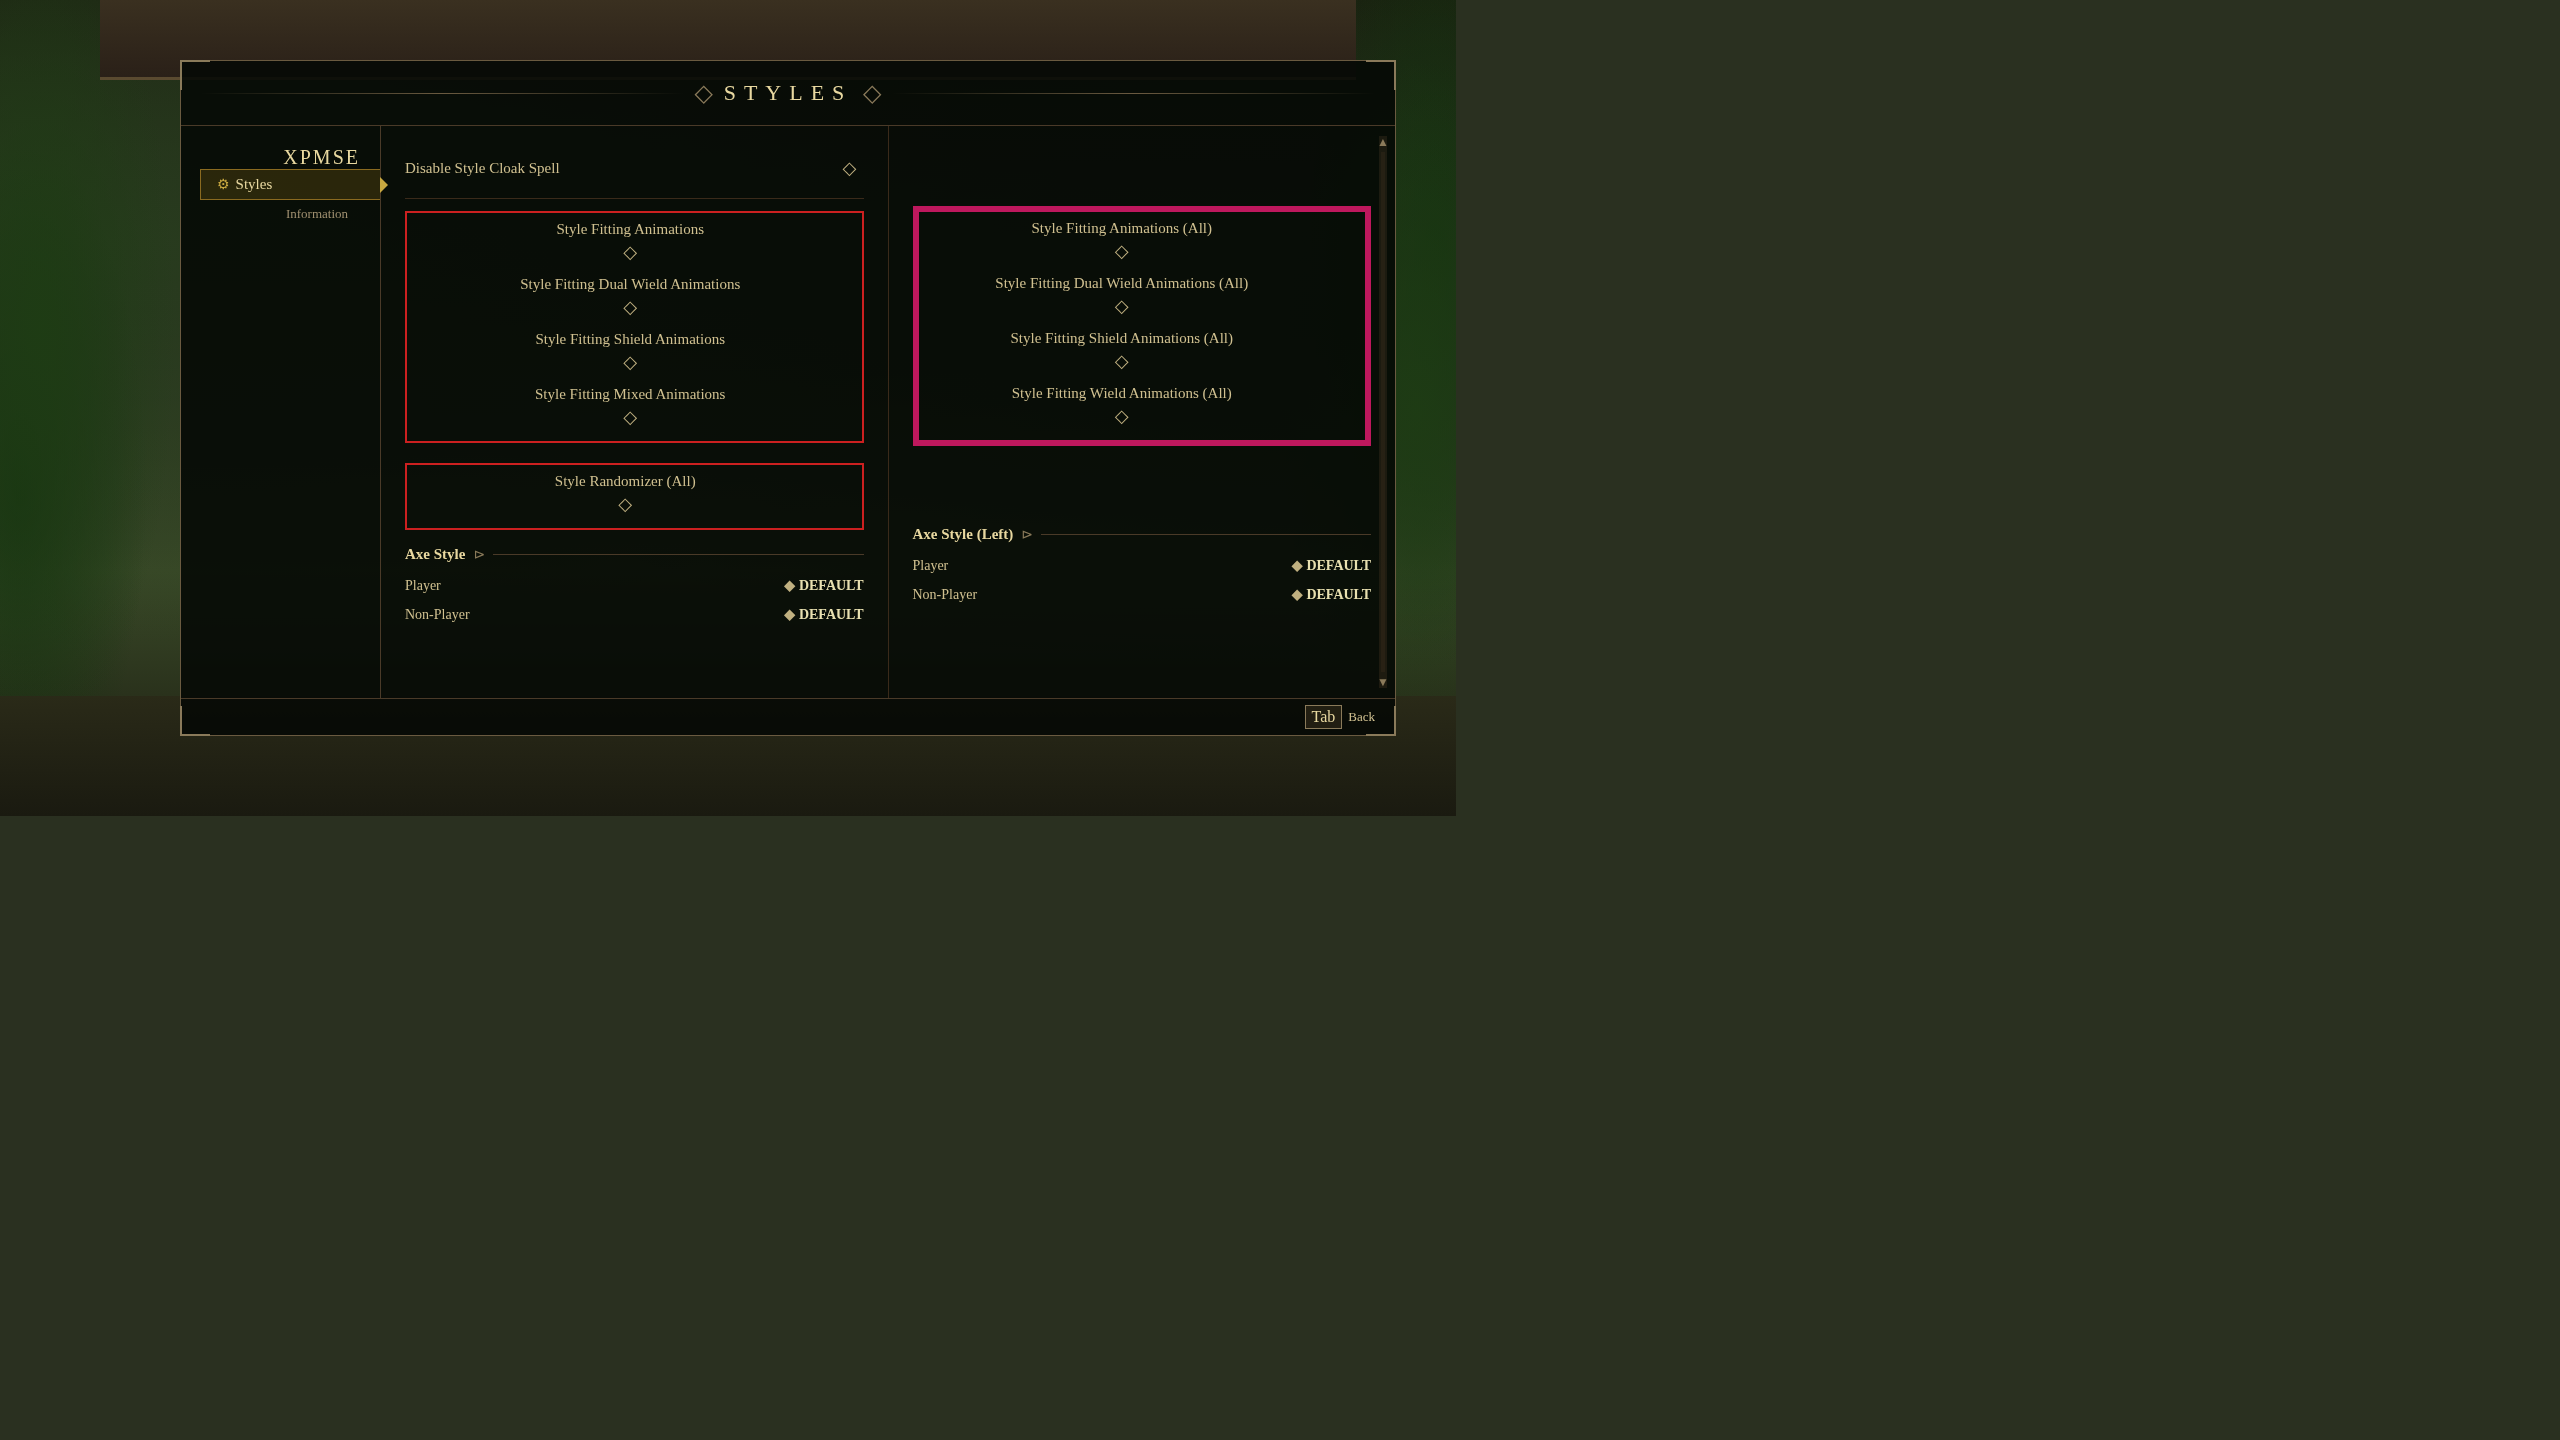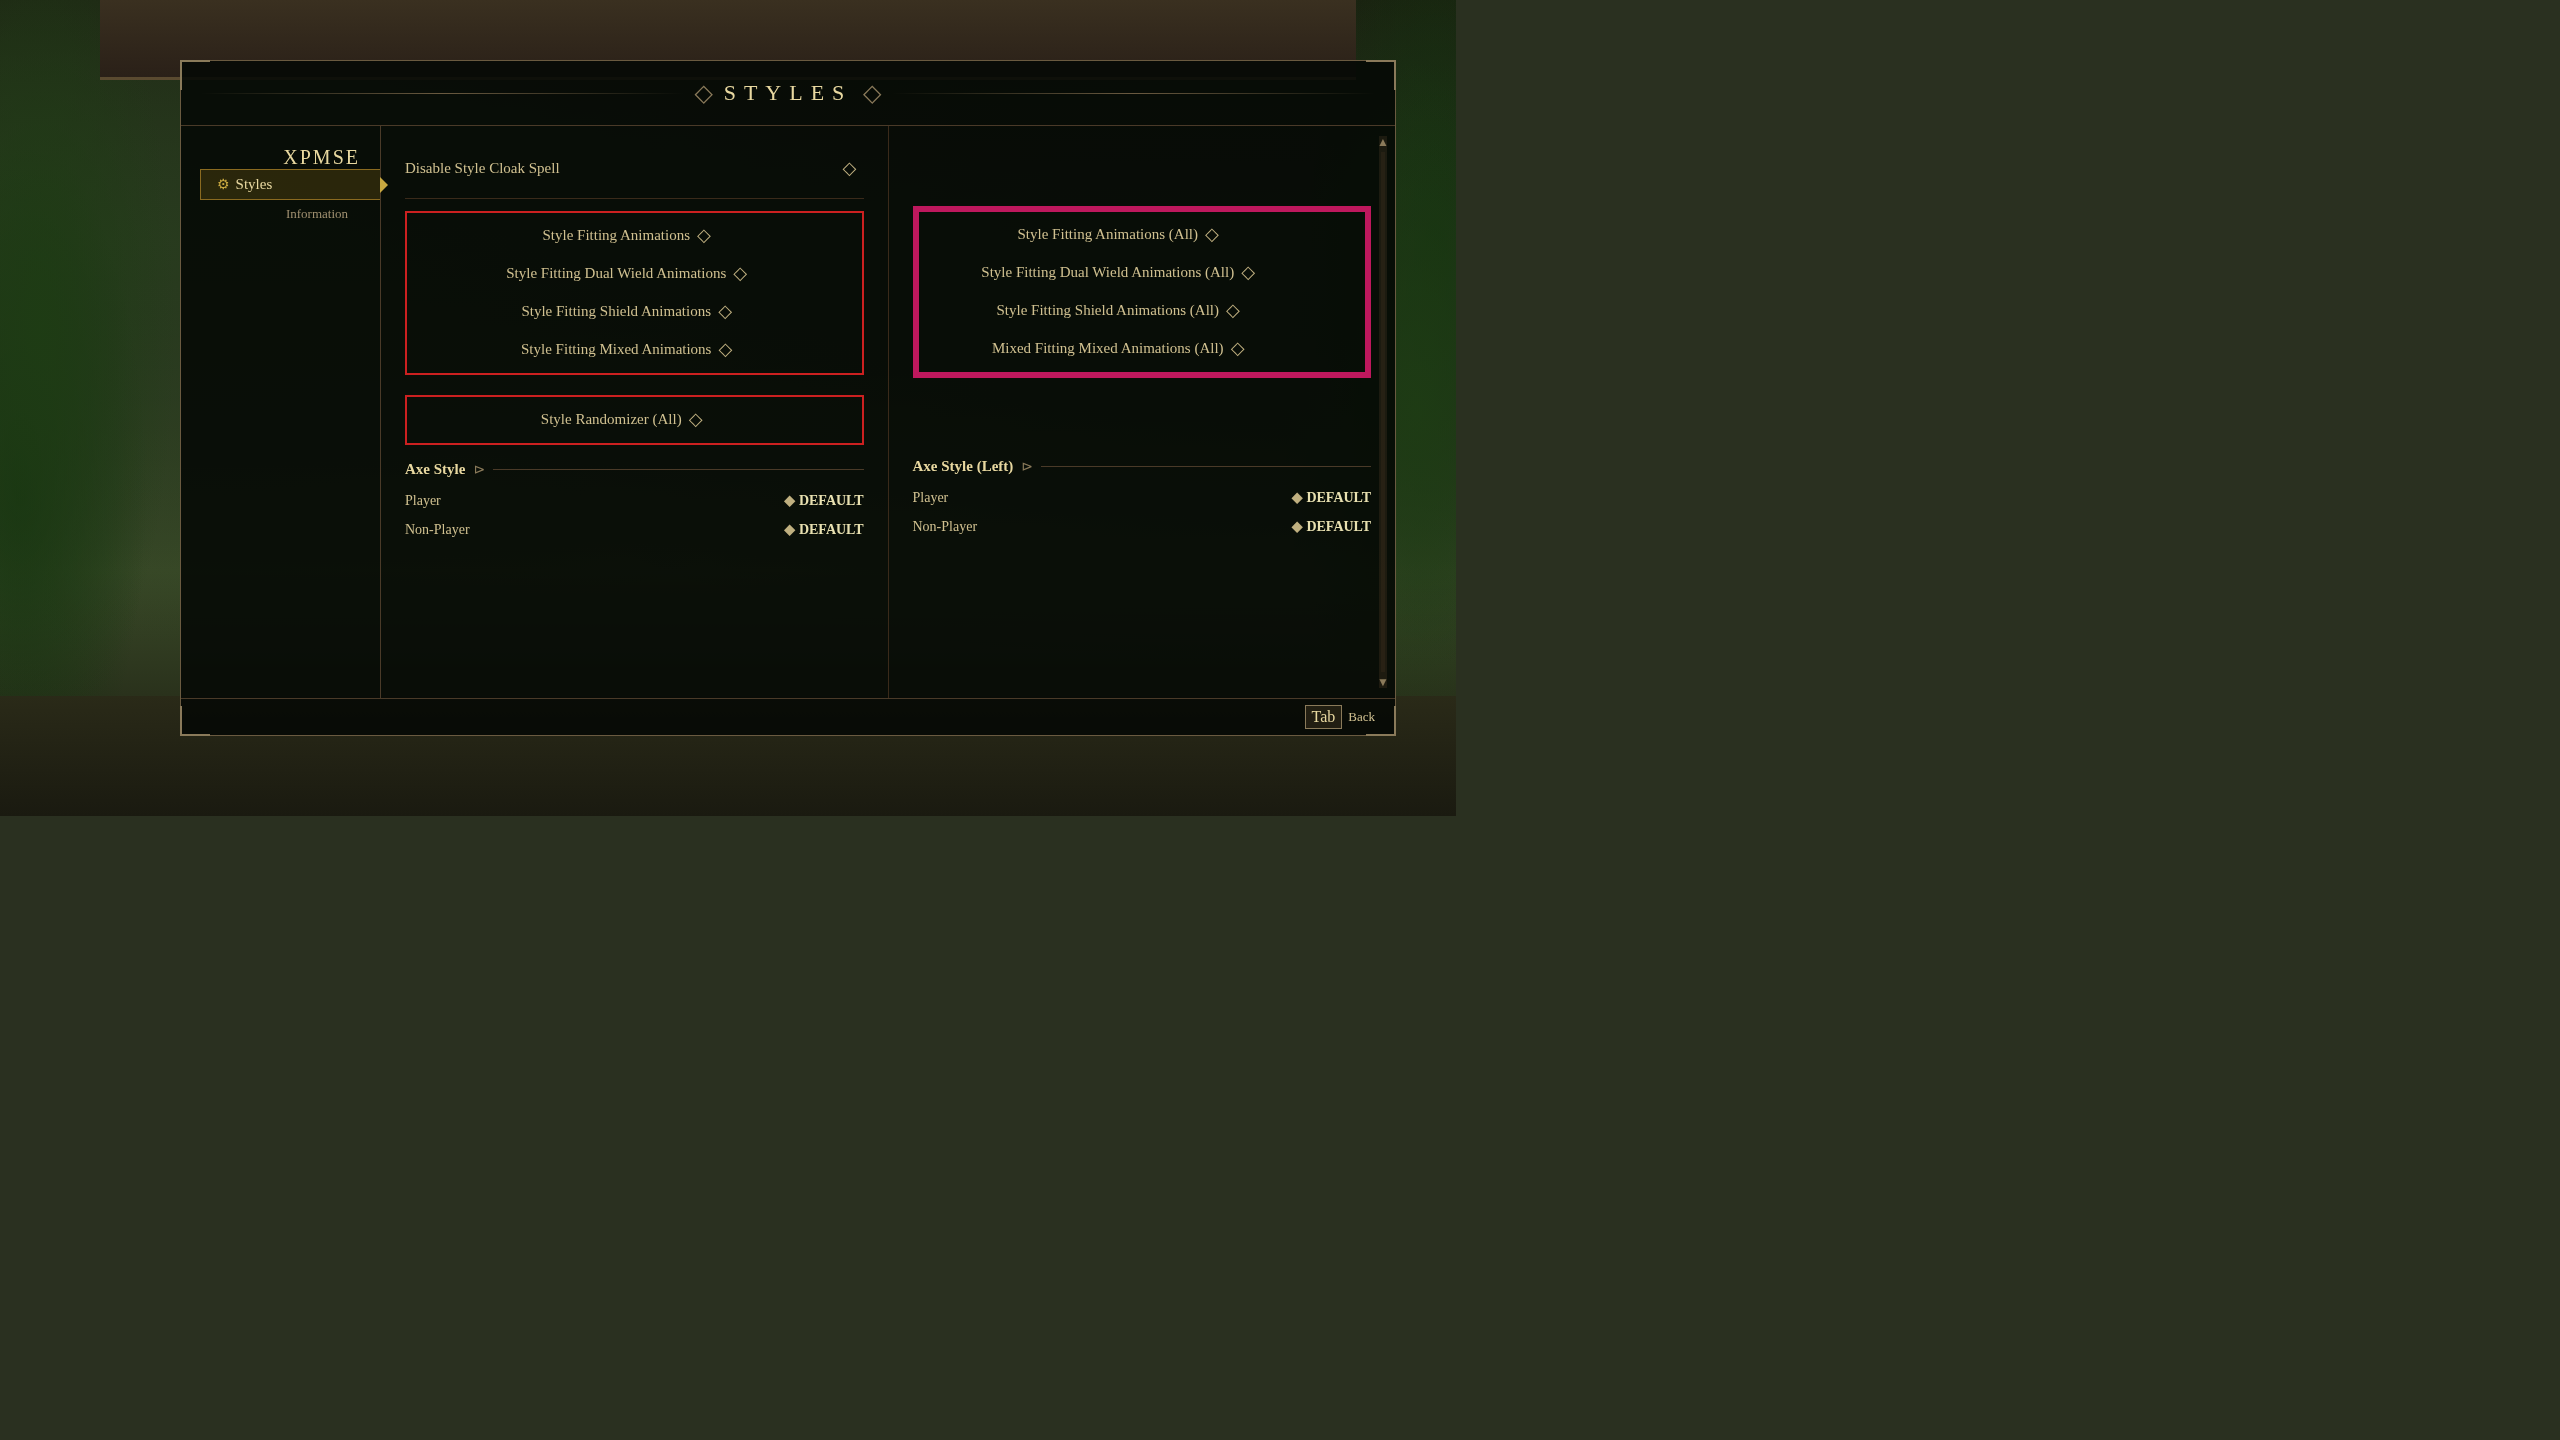--- a/index.html
+++ b/index.html
@@ -251,20 +251,21 @@
       position: relative;
     }
 
     
     .menu-row {
       display: flex;
       align-items: center;
       justify-content: center;
       padding: 4px 0;
       margin-bottom: 2px;
+      flex-direction: column;
     }
 
     .menu-row-label {
       color: #d0c090;
       font-size: 15px;
     }
 
     .diamond-btn {
       width: 28px; height: 28px;
       display: flex;
@@ -485,21 +486,21 @@
           </div>
           <div class="menu-row">
             <span class="menu-row-label">Style Fitting Dual Wield Animations (All)</span>
             <div class="diamond-btn">◇</div>
           </div>
           <div class="menu-row">
             <span class="menu-row-label">Style Fitting Shield Animations (All)</span>
             <div class="diamond-btn">◇</div>
           </div>
           <div class="menu-row">
-            <span class="menu-row-label">Mixed Fitting Mixed Animations (All)</span>
+            <span class="menu-row-label">Style Fitting Wield Animations (All)</span>
             <div class="diamond-btn">◇</div>
           </div>
         </div>
 
         <div class="section-header" style="margin-top: 80px;">
           <span class="section-title">Axe Style (Left)</span>
           <span class="section-icon">⊳</span>
           <div class="section-line"></div>
         </div>
 

